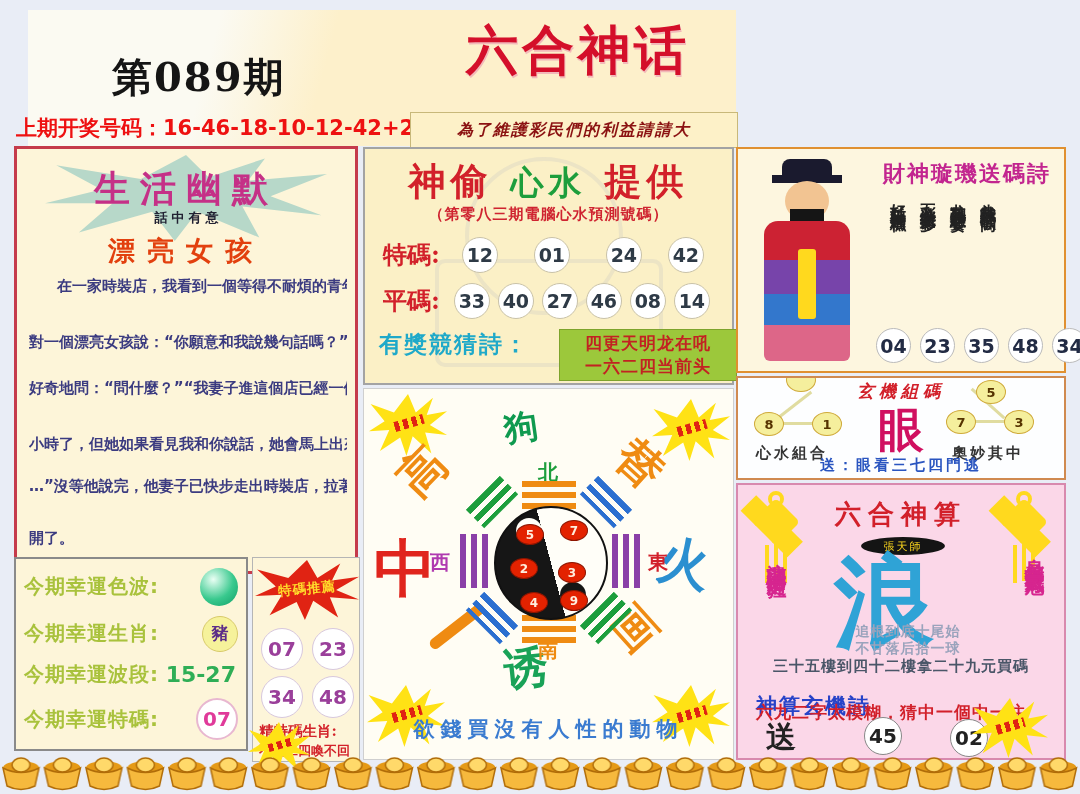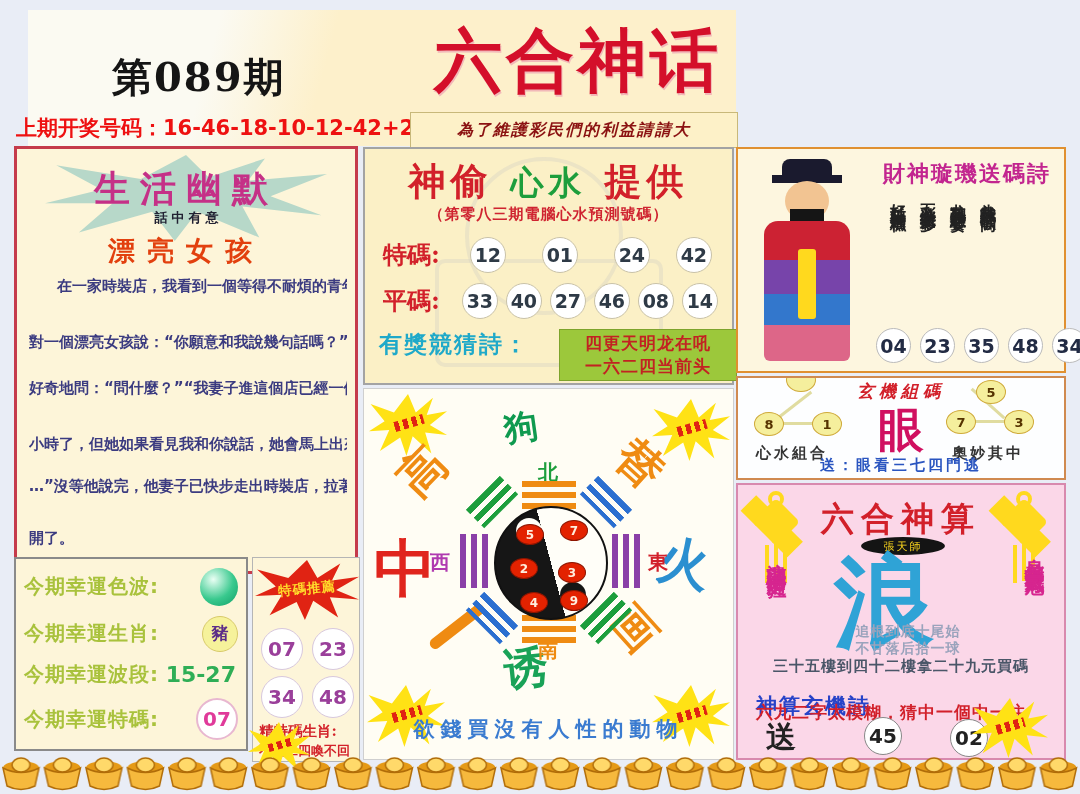--- a/index.html
+++ b/index.html
@@ -6,21 +6,21 @@
   body{font-family:"DejaVu Sans",sans-serif;}
   .page{position:relative;width:1080px;height:794px;background:#e9edf6;overflow:hidden;}
   .abs{position:absolute;}
   .panel{position:absolute;box-sizing:border-box;}
   .serif{font-family:"DejaVu Serif",serif;}
   .ncir{display:flex;align-items:center;justify-content:center;background:#fff;border-radius:50%;font-weight:bold;}
   .vtext{writing-mode:vertical-rl;text-orientation:upright;}
   
   .header-bg{left:28px;top:10px;width:708px;height:136px;background:linear-gradient(105deg,#fbfaf2 0 26%,#fdf0cb 42%);}
   .issue{left:112px;top:50px;font-size:40px;font-weight:bold;color:#151515;letter-spacing:2px;}
-  .main-title{left:420px;top:16px;width:316px;text-align:center;font-size:68px;font-weight:bold;color:#d40f2a;letter-spacing:4px;text-shadow:1px 2px 0 #f2b9b9;}
+  .main-title{left:420px;top:16px;width:316px;text-align:center;font-size:52px;font-weight:bold;color:#d40f2a;letter-spacing:4px;text-shadow:1px 2px 0 #f2b9b9;}
   .prev-draw{left:16px;top:114px;font-size:21px;font-weight:bold;color:#ee1111;}
   .notice{left:410px;top:112px;width:326px;height:34px;background:#fdf1c8;border:1px solid #c8b87a;color:#8b1212;font-weight:bold;font-style:italic;font-size:16px;display:flex;align-items:center;justify-content:center;letter-spacing:2px;}
   
   .burst{position:absolute;background:#ffe215;clip-path:polygon(50% 0%,60% 30%,82% 6%,74% 34%,100% 28%,78% 50%,100% 66%,72% 62%,80% 96%,56% 68%,48% 100%,40% 70%,14% 92%,26% 58%,0% 60%,20% 44%,2% 16%,32% 30%);}
   .burst::after{content:"";position:absolute;left:32%;top:38%;width:38%;height:16%;background:repeating-linear-gradient(90deg,#e02313 0 5px,transparent 5px 9px);transform:rotate(-16deg);}
   
   .humor{left:14px;top:146px;width:344px;height:428px;border:3px solid #c53b4b;background:#fdf5d9;}
   .teal-burst{position:absolute;left:28px;top:6px;width:282px;height:86px;background:#b7d8c9;clip-path:polygon(50% 0%,58% 26%,78% 4%,72% 30%,100% 22%,80% 48%,98% 70%,70% 60%,76% 96%,54% 66%,46% 100%,38% 66%,12% 90%,24% 56%,0% 56%,20% 40%,4% 12%,34% 28%);}
   .humor-title{left:0;right:0;top:16px;text-align:center;font-size:36px;font-weight:bold;color:#c53087;letter-spacing:10px;}
   .humor-sub{left:5px;right:0;top:60px;text-align:center;font-size:13px;font-weight:bold;color:#223;letter-spacing:4px;}
@@ -39,21 +39,21 @@
   .red-burst{position:absolute;left:2px;top:2px;width:104px;height:60px;background:#e02313;clip-path:polygon(50% 0%,60% 30%,82% 6%,74% 34%,100% 28%,78% 50%,100% 66%,72% 62%,80% 96%,56% 68%,48% 100%,40% 70%,14% 92%,26% 58%,0% 60%,20% 44%,2% 16%,32% 30%);}
   .red-burst span{position:absolute;left:0;right:0;top:20px;text-align:center;color:#ffd92a;font-size:13.5px;font-weight:bold;transform:rotate(-5deg);letter-spacing:1px;}
   .temap-num{width:40px;height:40px;border:1px solid #d8c8dd;color:#9a3f9a;font-size:20px;}
   .temap-note{left:6px;color:#d3222a;font-weight:bold;}
   
   .xinshui{left:363px;top:147px;width:371px;height:238px;border:2px solid #a3a3a3;background:#fbf0c6;}
   .wm{position:absolute;border:4px solid #d9d5c3;opacity:.45;border-radius:50%;}
   .xs-title{left:0;right:0;top:8px;text-align:center;font-size:37px;font-weight:bold;letter-spacing:5px;}
   .xs-sub{left:0;right:0;top:56px;text-align:center;font-size:15px;font-weight:bold;color:#cf2330;letter-spacing:1px;}
   .xs-row{position:absolute;display:flex;align-items:center;}
-  .xs-label{color:#d2202a;font-size:24px;font-weight:bold;margin-right:22px;}
+  .xs-label{color:#d2202a;font-size:24px;font-weight:bold;margin-right:14px;}
   .xs-num{width:34px;height:34px;border:1px solid #c9c2a8;color:#2e3a46;font-size:19px;}
   .quiz-label{color:#1fa9c9;font-size:23px;font-weight:bold;letter-spacing:2px;}
   .quiz-box{position:absolute;left:180px;top:0;width:176px;height:50px;background:#9cc83b;border:1px solid #7da32b;display:flex;flex-direction:column;align-items:center;justify-content:center;}
   .quiz-box div{color:#c22222;font-size:17px;font-weight:bold;line-height:23px;letter-spacing:1px;}
   
   .whitep{left:363px;top:388px;width:371px;height:372px;border:1px solid #cfcfcf;background:#fffdf4;}
   .scat{position:absolute;font-weight:bold;}
   .tri{position:absolute;}
   .tri-h{background:repeating-linear-gradient(180deg,var(--c) 0 6px,transparent 6px 11px);}
   .tri-v{background:repeating-linear-gradient(90deg,var(--c) 0 6px,transparent 6px 11px);}
@@ -79,21 +79,21 @@
   
   .xuanji{left:736px;top:376px;width:330px;height:104px;border:2px solid #d08a50;background:#fdfeff;overflow:hidden;}
   .xj-title{left:0;right:0;top:2px;text-align:center;color:#d2202a;font-size:17px;font-weight:bold;font-style:italic;letter-spacing:5px;}
   .xj-center{left:0;right:0;top:22px;text-align:center;color:#d01060;font-size:46px;font-weight:bold;}
   .node{position:absolute;width:28px;height:22px;border-radius:50%;background:#f5ef9d;border:1px solid #cfa93a;display:flex;align-items:center;justify-content:center;font-size:13px;font-weight:bold;color:#553300;}
   .tline{position:absolute;height:3px;background:#e0dca0;}
   .xj-label{position:absolute;font-size:15px;font-weight:bold;color:#333;letter-spacing:3px;}
   .xj-bottom{left:0;right:0;bottom:3px;text-align:center;color:#2a55c0;font-size:15px;font-weight:bold;letter-spacing:3px;}
   
   .shensuan{left:736px;top:483px;width:330px;height:277px;border:2px solid #d889ae;background:#fbd7e8;}
-  .ss-title{left:0;right:0;top:12px;text-align:center;color:#d2202a;font-size:33px;font-weight:bold;letter-spacing:7px;}
+  .ss-title{left:0;right:0;top:12px;text-align:center;color:#d2202a;font-size:26px;font-weight:bold;letter-spacing:7px;}
   .ss-badge{left:123px;top:52px;width:84px;height:18px;background:#141414;border-radius:50%;display:flex;align-items:center;justify-content:center;color:#ffd91e;font-size:11px;letter-spacing:2px;}
   .ss-big{left:96px;top:52px;font-size:100px;font-weight:bold;color:#2fa3d6;}
   .ss-side{position:absolute;font-size:20px;font-weight:bold;color:#d6258f;letter-spacing:3px;}
   .ss-grey{left:70px;width:200px;text-align:center;color:#9aa3bc;font-size:14px;font-weight:bold;letter-spacing:1px;}
   .ss-note{left:0;right:0;top:172px;text-align:center;color:#4a5668;font-size:15px;font-weight:bold;letter-spacing:1px;}
   .ss-plabel{left:18px;top:192px;color:#2743c8;font-size:21px;font-weight:bold;letter-spacing:2px;margin-top:15px;}
   .ss-poem{left:18px;top:216px;color:#d2202a;font-size:17px;font-weight:bold;letter-spacing:1px;}
   .ss-song{left:28px;top:232px;font-size:30px;font-weight:bold;color:#222;letter-spacing:6px;}
   .ss-num{position:absolute;width:36px;height:36px;border:1px solid #888;color:#222;font-size:20px;}
   .knot{position:absolute;width:60px;height:92px;}

